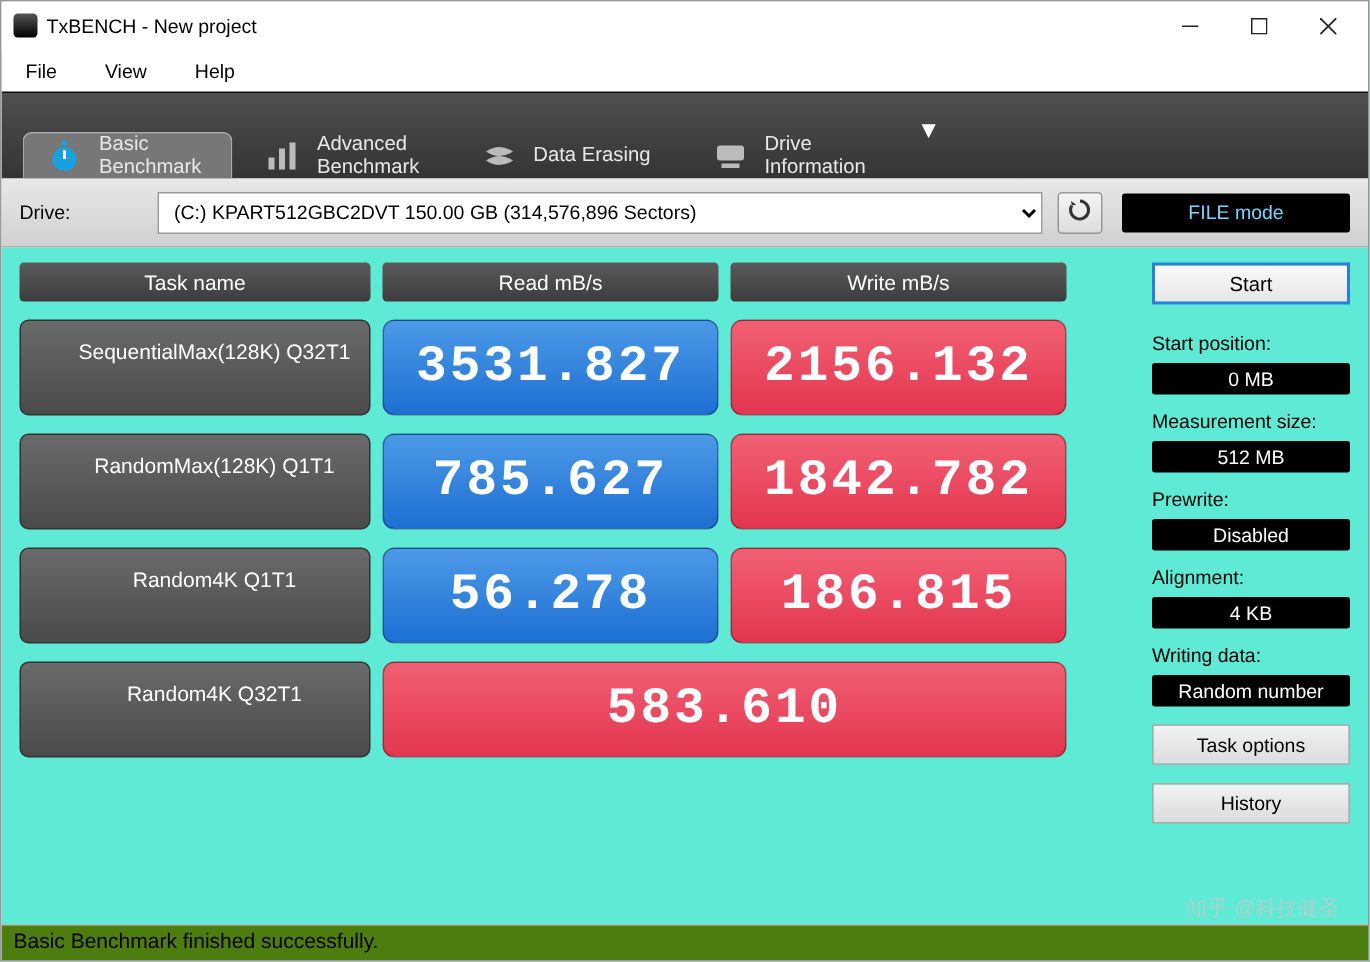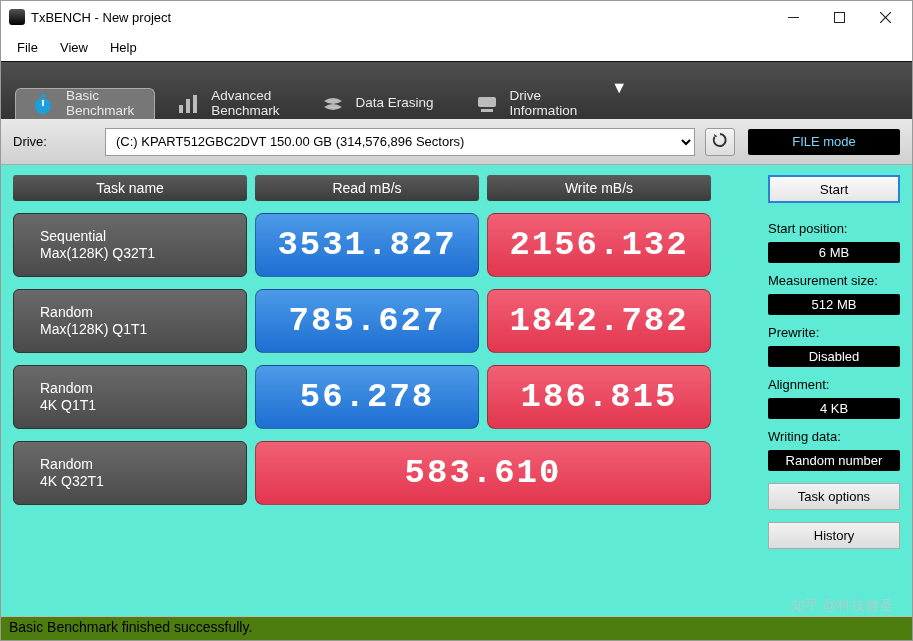--- a/index.html
+++ b/index.html
@@ -3,42 +3,42 @@
 <meta charset="utf-8">
 <style>
 * { margin: 0; padding: 0; box-sizing: border-box; font-family: "Segoe UI", Tahoma, sans-serif; }
 body { background: #fff; width: 913px; height: 641px; overflow: hidden; display: flex; flex-direction: column; border: 1px solid #999; }
 .titlebar { height: 32px; display: flex; align-items: center; padding: 0 4px 0 8px; background: #fff; }
 .titlebar .appicon { width: 16px; height: 16px; margin-right: 6px; background: linear-gradient(to bottom, #555, #000); border-radius: 3px; }
 .titlebar .title { font-size: 13px; flex: 0 0 auto; }
 .titlebar .spacer { flex: 1; }
 .winbtn { width: 46px; height: 30px; display: flex; align-items: center; justify-content: center; font-size: 14px; color: #222; }
 .winbtn svg { width: 11px; height: 11px; }
-.menubar { height: 28px; display: flex; align-items: center; padding: 0 6px; font-size: 13px; gap: 2px; }
+.menubar { height: 28px; display: flex; align-items: center; padding: 0 6px; font-size: 13px; gap: 12px; }
 .menubar .menuitem { padding: 4px 10px; }
 
 .tabbar { background: linear-gradient(to bottom, #4f4f4f, #343434); height: 58px; display: flex; align-items: flex-end; padding: 0 14px; gap: 6px; border-top: 1px solid #111; }
 .tab { display: flex; align-items: center; gap: 10px; color: #e8e8e8; font-size: 13.5px; padding: 10px 20px 10px 14px; border-radius: 6px 6px 0 0; line-height: 1.1; height: 31px; }
 .tab.active { background: #777; border: 1px solid #aaa; border-bottom: none; }
 .tab .icon { width: 26px; height: 26px; display: flex; align-items: center; justify-content: center; }
 .tri { color: #fff; font-size: 16px; margin-left: 8px; align-self: center; padding-bottom: 6px; }
 
 .drivebar { background: linear-gradient(to bottom, #e8e8e8, #d0d0d0); height: 46px; display: flex; align-items: center; padding: 0 12px; gap: 10px; font-size: 13px; border-bottom: 1px solid #aaa; }
 .drivebar .lbl { width: 82px; }
 .drivebar select { flex: 0 0 590px; height: 28px; font-size: 13px; padding: 2px 6px; background: #fff; border: 1px solid #999; }
 .drivebar .refresh { width: 30px; height: 28px; background: linear-gradient(to bottom,#f4f4f4,#ddd); border: 1px solid #999; border-radius: 3px; display: flex; align-items: center; justify-content: center; }
 .drivebar .filemode { margin-left: auto; width: 152px; height: 26px; background: #000; color: #7dd3fc; font-size: 13px; display: flex; align-items: center; justify-content: center; border-radius: 2px; }
 
 .main { flex: 1; display: flex; background: #5eead4; padding: 10px 12px 4px 12px; gap: 28px; }
 .left { flex: 1; display: flex; flex-direction: column; gap: 12px; }
 .headers { display: flex; gap: 8px; }
 .hcell { flex: 1; background: linear-gradient(to bottom,#5b5b5b,#3c3c3c); color: #fff; text-align: center; padding: 5px 0; font-size: 14px; border-radius: 3px; }
 .hcell:first-child { flex: 0 0 234px; }
 .row { display: flex; gap: 8px; }
-.taskcell { flex: 0 0 234px; background: linear-gradient(to bottom,#6a6a6a,#4a4a4a); color: #fff; border-radius: 6px; display: flex; flex-direction: column; justify-content: center; padding: 12px 0 12px 26px; font-size: 14px; line-height: 1.25; border: 1px solid #333; }
+.taskcell { flex: 0 0 234px; background: linear-gradient(to bottom,#6a6a6a,#4a4a4a); color: #fff; border-radius: 6px; display: flex; justify-content: center; padding: 12px 0 12px 26px; font-size: 14px; line-height: 1.25; border: 1px solid #333; }
 .valcell { flex: 1; border-radius: 8px; display: flex; align-items: center; justify-content: center; font-size: 34px; font-weight: 700; color: #fff; letter-spacing: 2px; font-family: "Courier New", monospace; height: 64px; border: 1px solid rgba(0,0,0,0.3); }
 .read { background: linear-gradient(to bottom,#4d9ae8,#1d6fd2); }
 .write { background: linear-gradient(to bottom,#f16074,#e33650); }
 
 .right { width: 132px; display: flex; flex-direction: column; gap: 6px; font-size: 13px; margin-left: 29px; }
 .startbtn { height: 28px; border: 2px solid #2a7fd6; background: linear-gradient(to bottom,#fafafa,#e6e6e6); display: flex; align-items: center; justify-content: center; font-size: 13.5px; margin-bottom: 8px; }
 .rlabel { font-size: 13px; margin-top: 4px; }
 .rval { background: #000; color: #fff; text-align: center; padding: 3px 0; border-radius: 2px; font-size: 13px; }
 .rbtn { background: linear-gradient(to bottom,#f2f2f2,#dcdcdc); border: 1px solid #aaa; text-align: center; padding: 5px 0; font-size: 13px; margin-top: 6px; }
 
@@ -172,21 +172,21 @@
           <span>Random</span>
           <span>4K Q32T1</span>
         </div>
       <div class="valcell write">583.610</div>
     </div>
   </div>
 
   <div class="right">
     <div class="startbtn">Start</div>
     <div class="rlabel">Start position:</div>
-    <div class="rval">6 MB</div>
+    <div class="rval">0 MB</div>
     <div class="rlabel">Measurement size:</div>
     <div class="rval">512 MB</div>
     <div class="rlabel">Prewrite:</div>
     <div class="rval">Disabled</div>
     <div class="rlabel">Alignment:</div>
     <div class="rval">4 KB</div>
     <div class="rlabel">Writing data:</div>
     <div class="rval">Random number</div>
     <div class="rbtn">Task options</div>
     <div class="rbtn">History</div>

